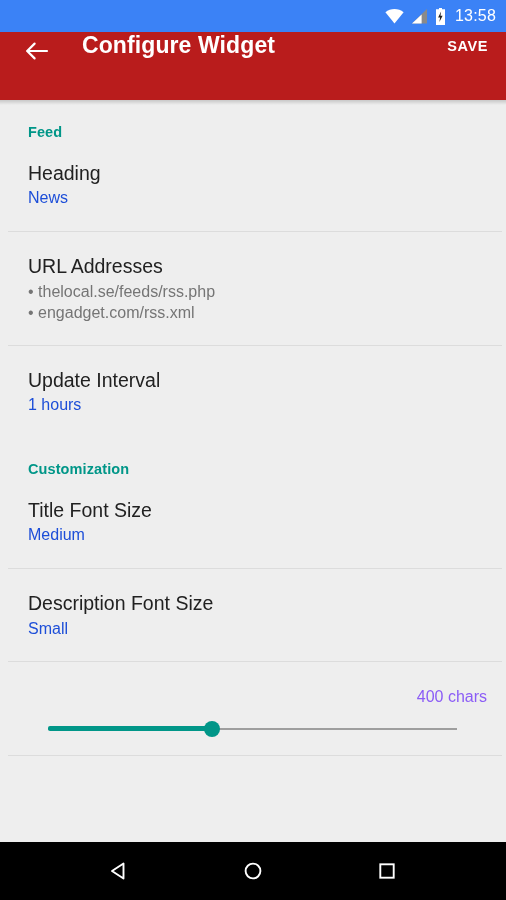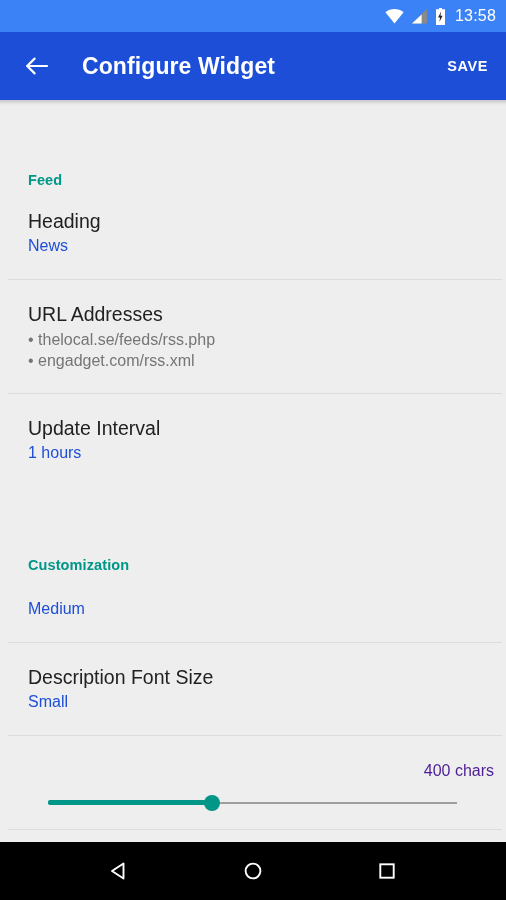--- a/index.html
+++ b/index.html
@@ -46,23 +46,23 @@
     line-height: 1;
   }
   .sicon { display: block; }
 
   
   #toolbar {
     position: absolute;
     top: 32px; left: 0;
     width: 506px;
     height: 68px;
-    background: #1d4ed8;
-    display: flex;
-    align-items: center;
+    background: #b91c1c;
+    display: flex;
+    align-items: flex-start;
     box-sizing: border-box;
     padding: 0 14px 0 18px;
   }
   #toolbar-shadow {
     position: absolute;
     top: 100px; left: 0;
     width: 506px;
     height: 5px;
     background: linear-gradient(to bottom, rgba(0,0,0,0.16), rgba(0,0,0,0));
     pointer-events: none;
@@ -103,21 +103,20 @@
     height: 742px;
     background: #eeeeee;
     overflow: hidden;
   }
   .section-header {
     color: #009688;
     font-size: 14.5px;
     font-weight: bold;
     padding: 0 0 0 28px;
     letter-spacing: 0.1px;
-    margin-top: 48px;
   }
   .pref {
     padding: 0 28px;
     box-sizing: border-box;
   }
   .pref-title {
     color: #212121;
     font-size: 19.5px;
     line-height: 1.15;
     font-weight: normal;
@@ -139,24 +138,24 @@
   }
   .divider {
     height: 1px;
     background: #dcdcdc;
     margin-left: 8px;
     margin-right: 4px;
   }
 
   
   .seek-value {
-    color: #4c1d95;
+    color: #8b5cf6;
     font-size: 16px;
     text-align: right;
-    padding-right: 12px;
+    padding-right: 19px;
   }
   .seekbar-wrap {
     position: relative;
     height: 30px;
     margin: 0 28px 0 48px;
   }
   .seek-track {
     position: absolute;
     top: 14px;
     left: 0;
@@ -258,20 +257,21 @@
     <div class="divider" style="margin-top:21px;"></div>
 
     <div class="pref" style="padding-top:23px;">
       <div class="pref-title">Update Interval</div>
       <div class="pref-summary">1 hours</div>
     </div>
 
     <div class="section-header" style="padding-top:45px;">Customization</div>
 
     <div class="pref" style="padding-top:22px;">
+      <div class="pref-title">Title Font Size</div>
       <div class="pref-summary">Medium</div>
     </div>
 
     <div class="divider" style="margin-top:22px;"></div>
 
     <div class="pref" style="padding-top:23px;">
       <div class="pref-title">Description Font Size</div>
       <div class="pref-summary">Small</div>
     </div>
 

